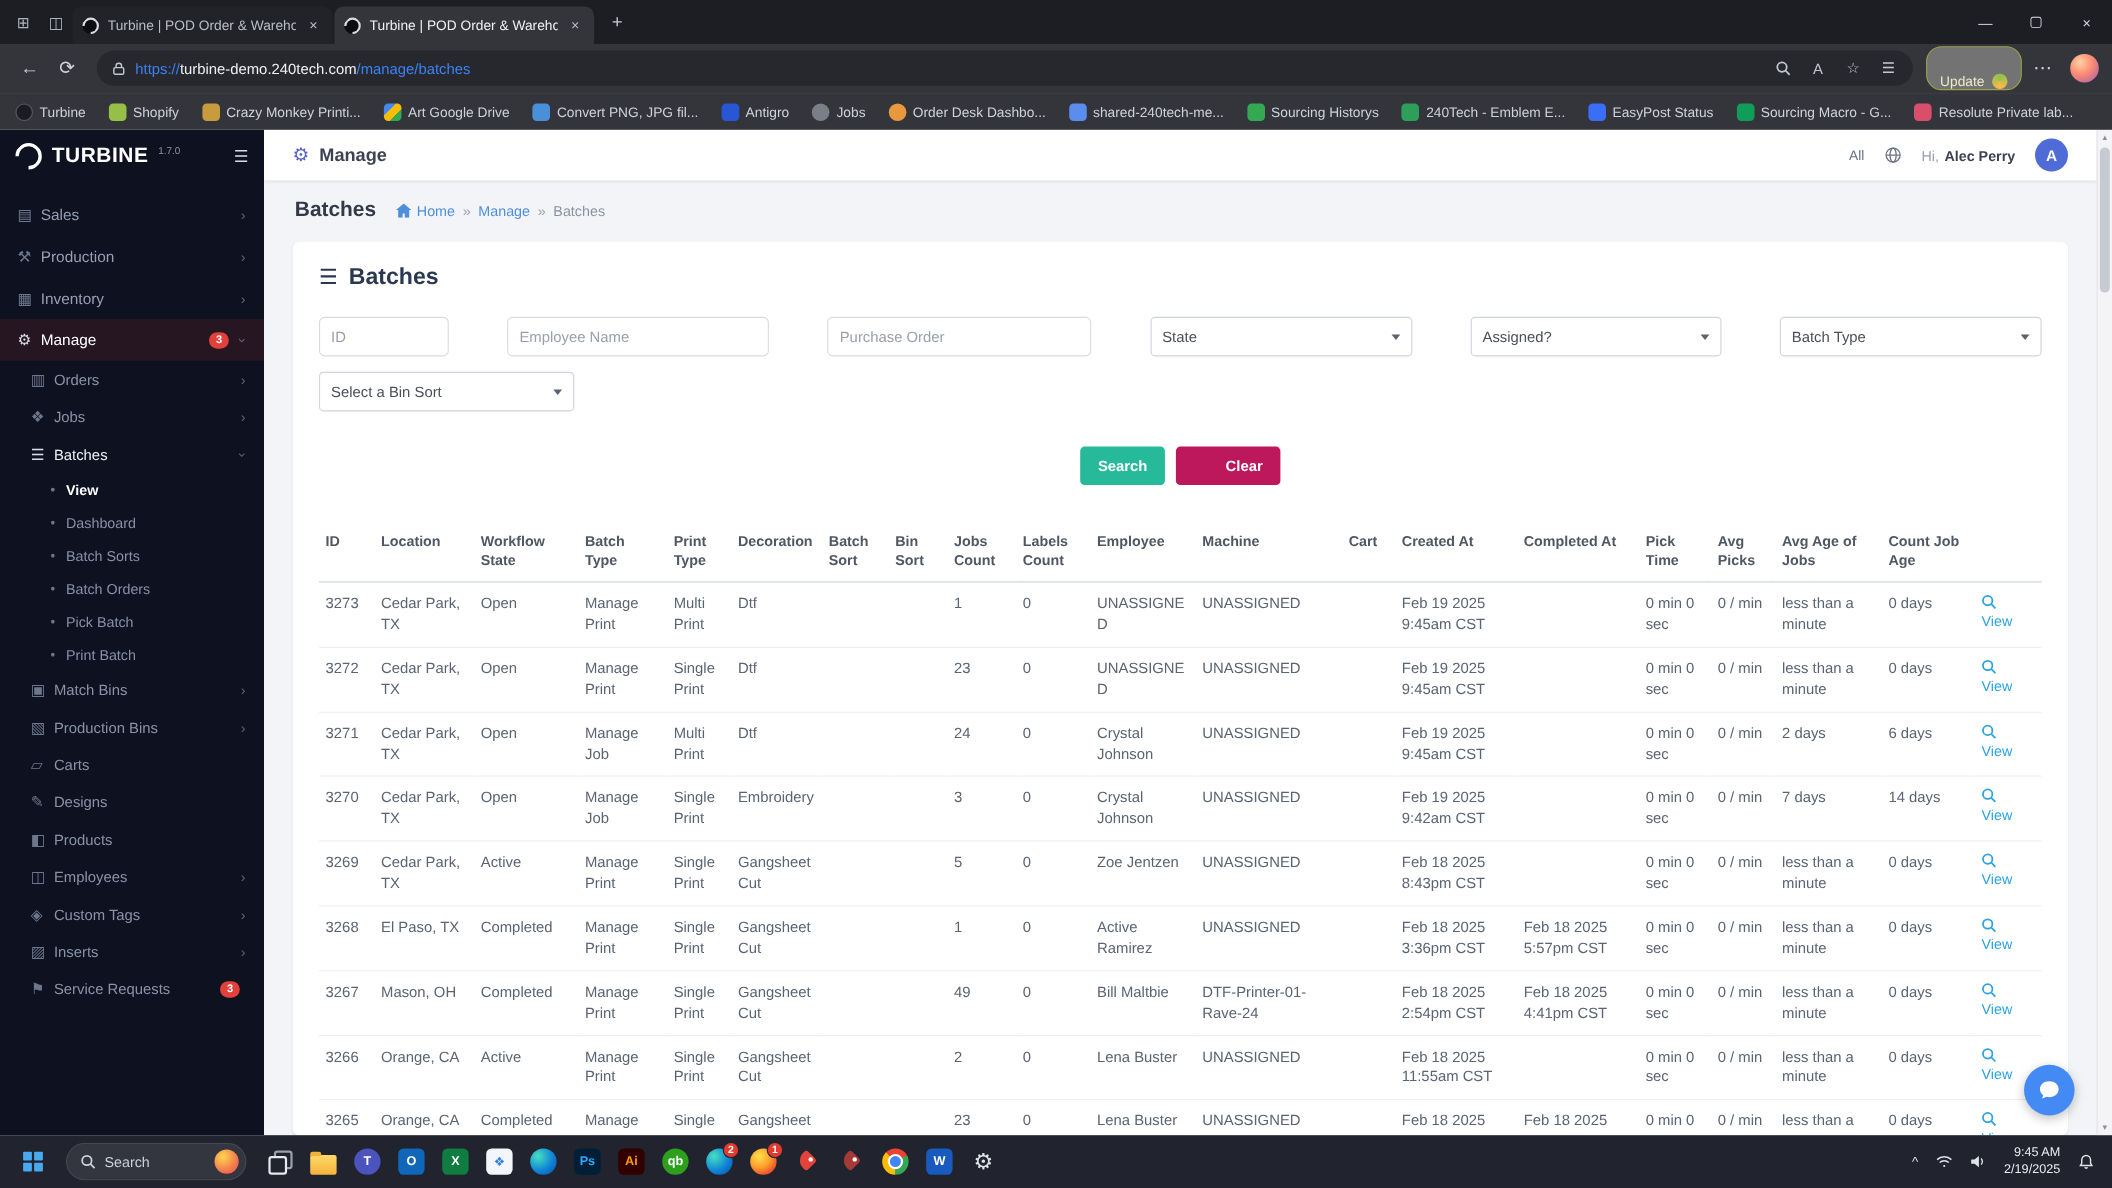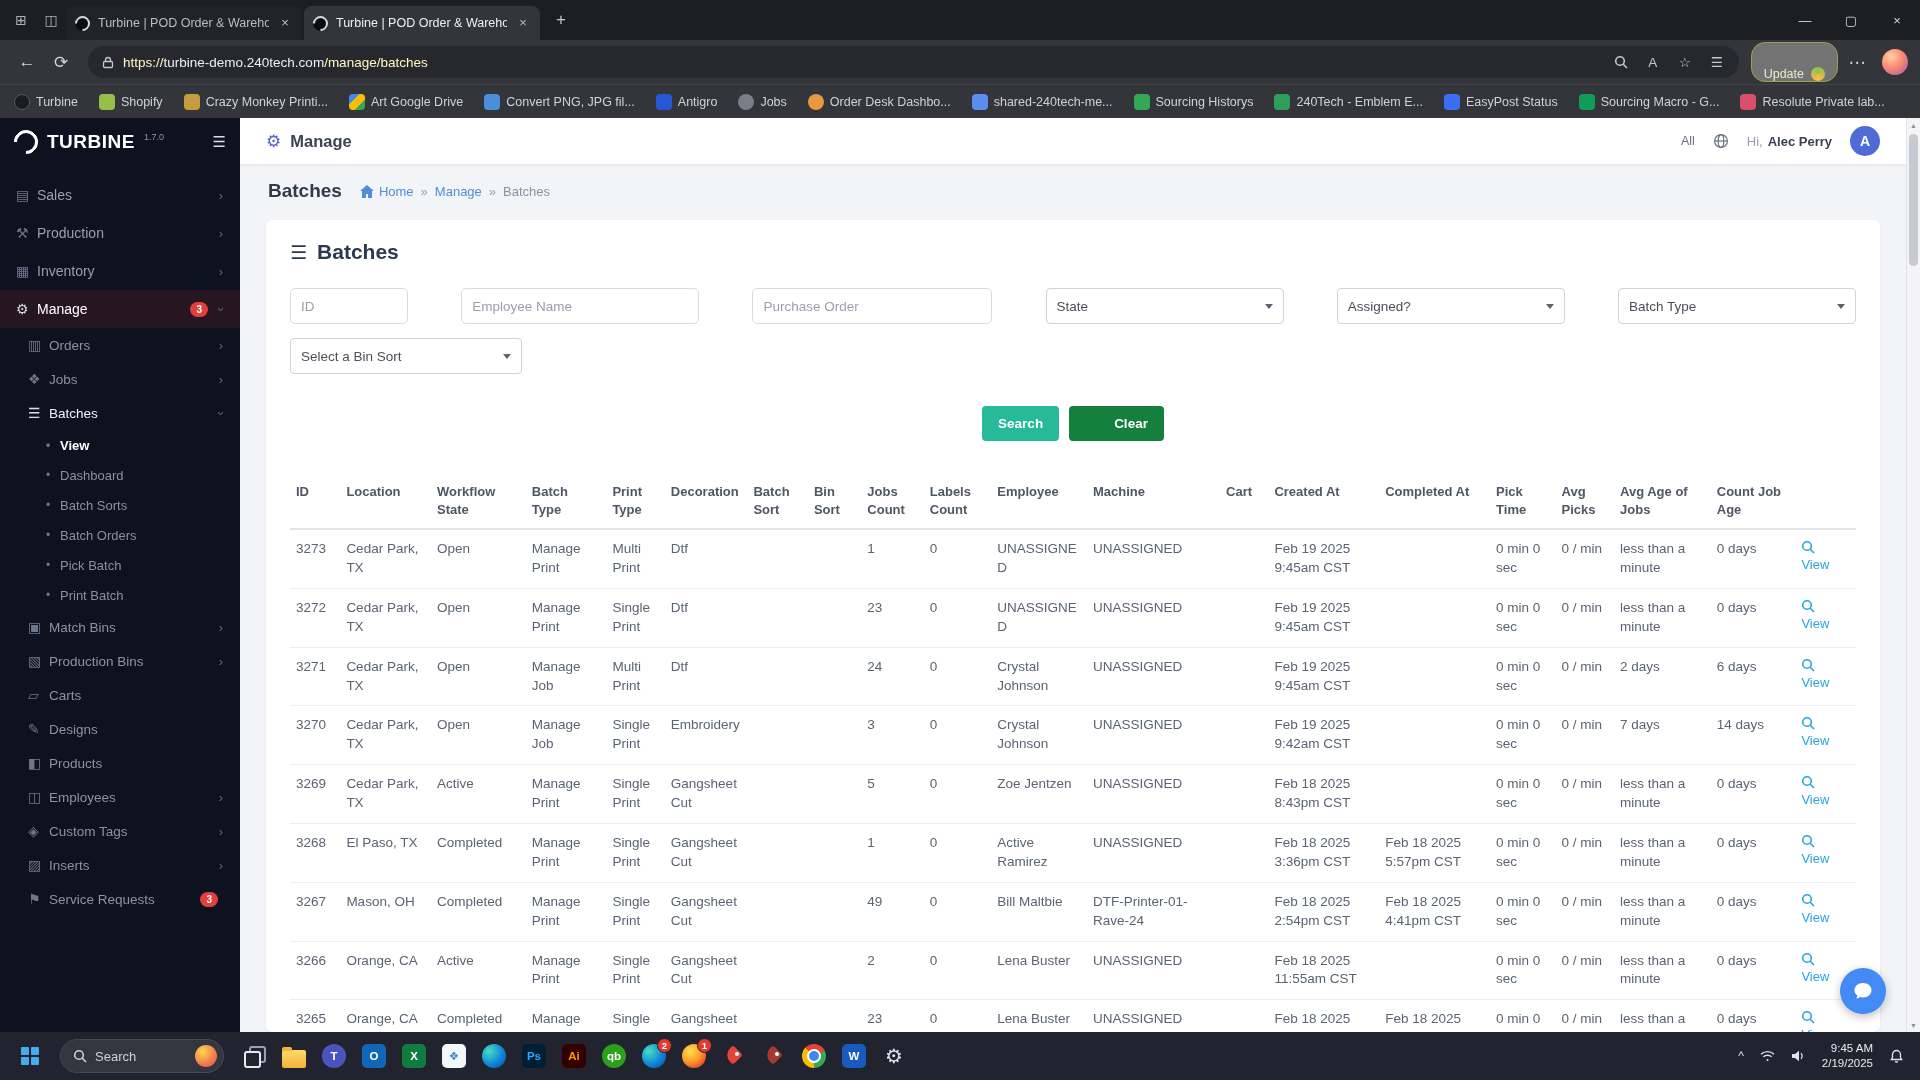--- a/index.html
+++ b/index.html
@@ -17,21 +17,21 @@
   .tab .tab-title{flex:1;white-space:nowrap;overflow:hidden;}
   .tab .tab-close{width:16px;height:16px;line-height:15px;text-align:center;border-radius:4px;color:#b9bdc6;font-size:13px;flex-shrink:0;}
   .newtab-btn{width:30px;height:30px;align-self:center;display:flex;align-items:center;justify-content:center;color:#c3c7d0;font-size:17px;margin-left:4px;}
   .win-controls{margin-left:auto;display:flex;height:100%;}
   .win-btn{width:46px;height:100%;display:flex;align-items:center;justify-content:center;color:#d7dae0;font-size:13px;}
 
   .toolbar{height:44px;background:#34353b;display:flex;align-items:center;padding:0 12px;gap:4px;flex-shrink:0;}
   .nav-btn{width:30px;height:30px;display:flex;align-items:center;justify-content:center;color:#d0d3da;font-size:17px;border-radius:6px;flex-shrink:0;}
   .omnibox{flex:1;height:32px;background:#27282d;border-radius:16px;display:flex;align-items:center;padding:0 14px;gap:9px;margin:0 8px;min-width:0;}
   .url{font-size:13.5px;white-space:nowrap;overflow:hidden;}
-  .url .proto,.url .path{color:#fef9c3;text-align:right;}
+  .url .proto,.url .path{color:#3b82f6;text-align:right;}
   .url .host{color:#edeff4;}
   .omni-icons{margin-left:auto;display:flex;align-items:center;gap:16px;color:#c3c7d0;font-size:13.5px;}
   .omni-icons .oi{min-width:16px;text-align:center;display:flex;align-items:center;justify-content:center;}
   .update-pill{height:40px;display:flex;align-items:flex-end;gap:7px;padding:0 12px;border-radius:14px;background:#737373;border:1px solid #9ba04b;color:#eaeccb;font-size:12.5px;flex-shrink:0;}
   .pill-dot{width:14px;height:14px;border-radius:50%;background:conic-gradient(#8bc34a,#ffb74d,#8bc34a);}
   .browser-avatar{width:26px;height:26px;border-radius:50%;background:radial-gradient(circle at 35% 30%,#ffd3a5 0%,#fd8a72 45%,#9b59b6 100%);margin-left:6px;flex-shrink:0;}
 
   .bookmarks{height:34px;background:#34353b;border-top:1px solid rgba(255,255,255,.07);display:flex;align-items:center;padding:0 14px;gap:21px;flex-shrink:0;}
   .bm{display:flex;align-items:center;gap:6px;color:#ced2da;font-size:12.5px;white-space:nowrap;}
   .bm .bm-ico{width:16px;height:16px;border-radius:4px;flex-shrink:0;}
@@ -89,21 +89,21 @@
   .filters{display:flex;justify-content:space-between;align-items:center;}
   .filters-row2{margin-top:14px;display:flex;}
   .f-input{height:36px;border:1px solid #d8dbe2;border-radius:5px;padding:0 10px;font-size:13.5px;color:#555;background:#fff;font-family:inherit;outline:none;}
   .f-input::placeholder{color:#9aa0ab;}
   .f-select{height:36px;border:1px solid #cfd3da;border-radius:4px;background:#fff;display:flex;align-items:center;justify-content:space-between;padding:0 10px;font-size:13.5px;color:#4a4f58;}
   .f-arrow{width:0;height:0;border-left:4px solid transparent;border-right:4px solid transparent;border-top:5px solid #5c6370;}
   .w-id{width:118px}.w-emp{width:238px}.w-po{width:240px}.w-state{width:238px}.w-asg{width:228px}.w-bt{width:238px}.w-bin{width:232px}
   .actions{display:flex;justify-content:center;gap:10px;margin:32px 0 34px;}
   .btn{height:35px;padding:0 16px;border:none;border-radius:4px;color:#fff;font-size:13.5px;font-weight:600;font-family:inherit;}
   .btn-search{background:#26b99a;}
-  .btn-clear{background:#15803d;padding-left:45px;}
+  .btn-clear{background:#be185d;padding-left:45px;}
 
   .batch-table{width:100%;border-collapse:collapse;table-layout:fixed;}
   .batch-table th{font-size:13px;font-weight:700;color:#4f5763;text-align:left;vertical-align:top;padding:8px 6px 10px;border-bottom:2px solid #e2e5ea;line-height:1.35;}
   .batch-table td{font-size:13.5px;color:#5a6472;padding:10px 6px;vertical-align:top;border-bottom:1px solid #eceef2;line-height:1.4;height:54px;word-wrap:break-word;}
   .view-link{display:inline-flex;flex-direction:column;align-items:flex-start;gap:2px;color:#2aa3e0;font-size:13px;}
 
   
   .page-scrollbar{width:14px;background:#f4f4f6;border-left:1px solid #e4e4e8;position:relative;flex-shrink:0;}
   .sb-arrow{height:14px;display:flex;align-items:center;justify-content:center;color:#8a8f98;font-size:7px;}
   .sb-arrow.down{position:absolute;bottom:0;left:0;right:0;}

